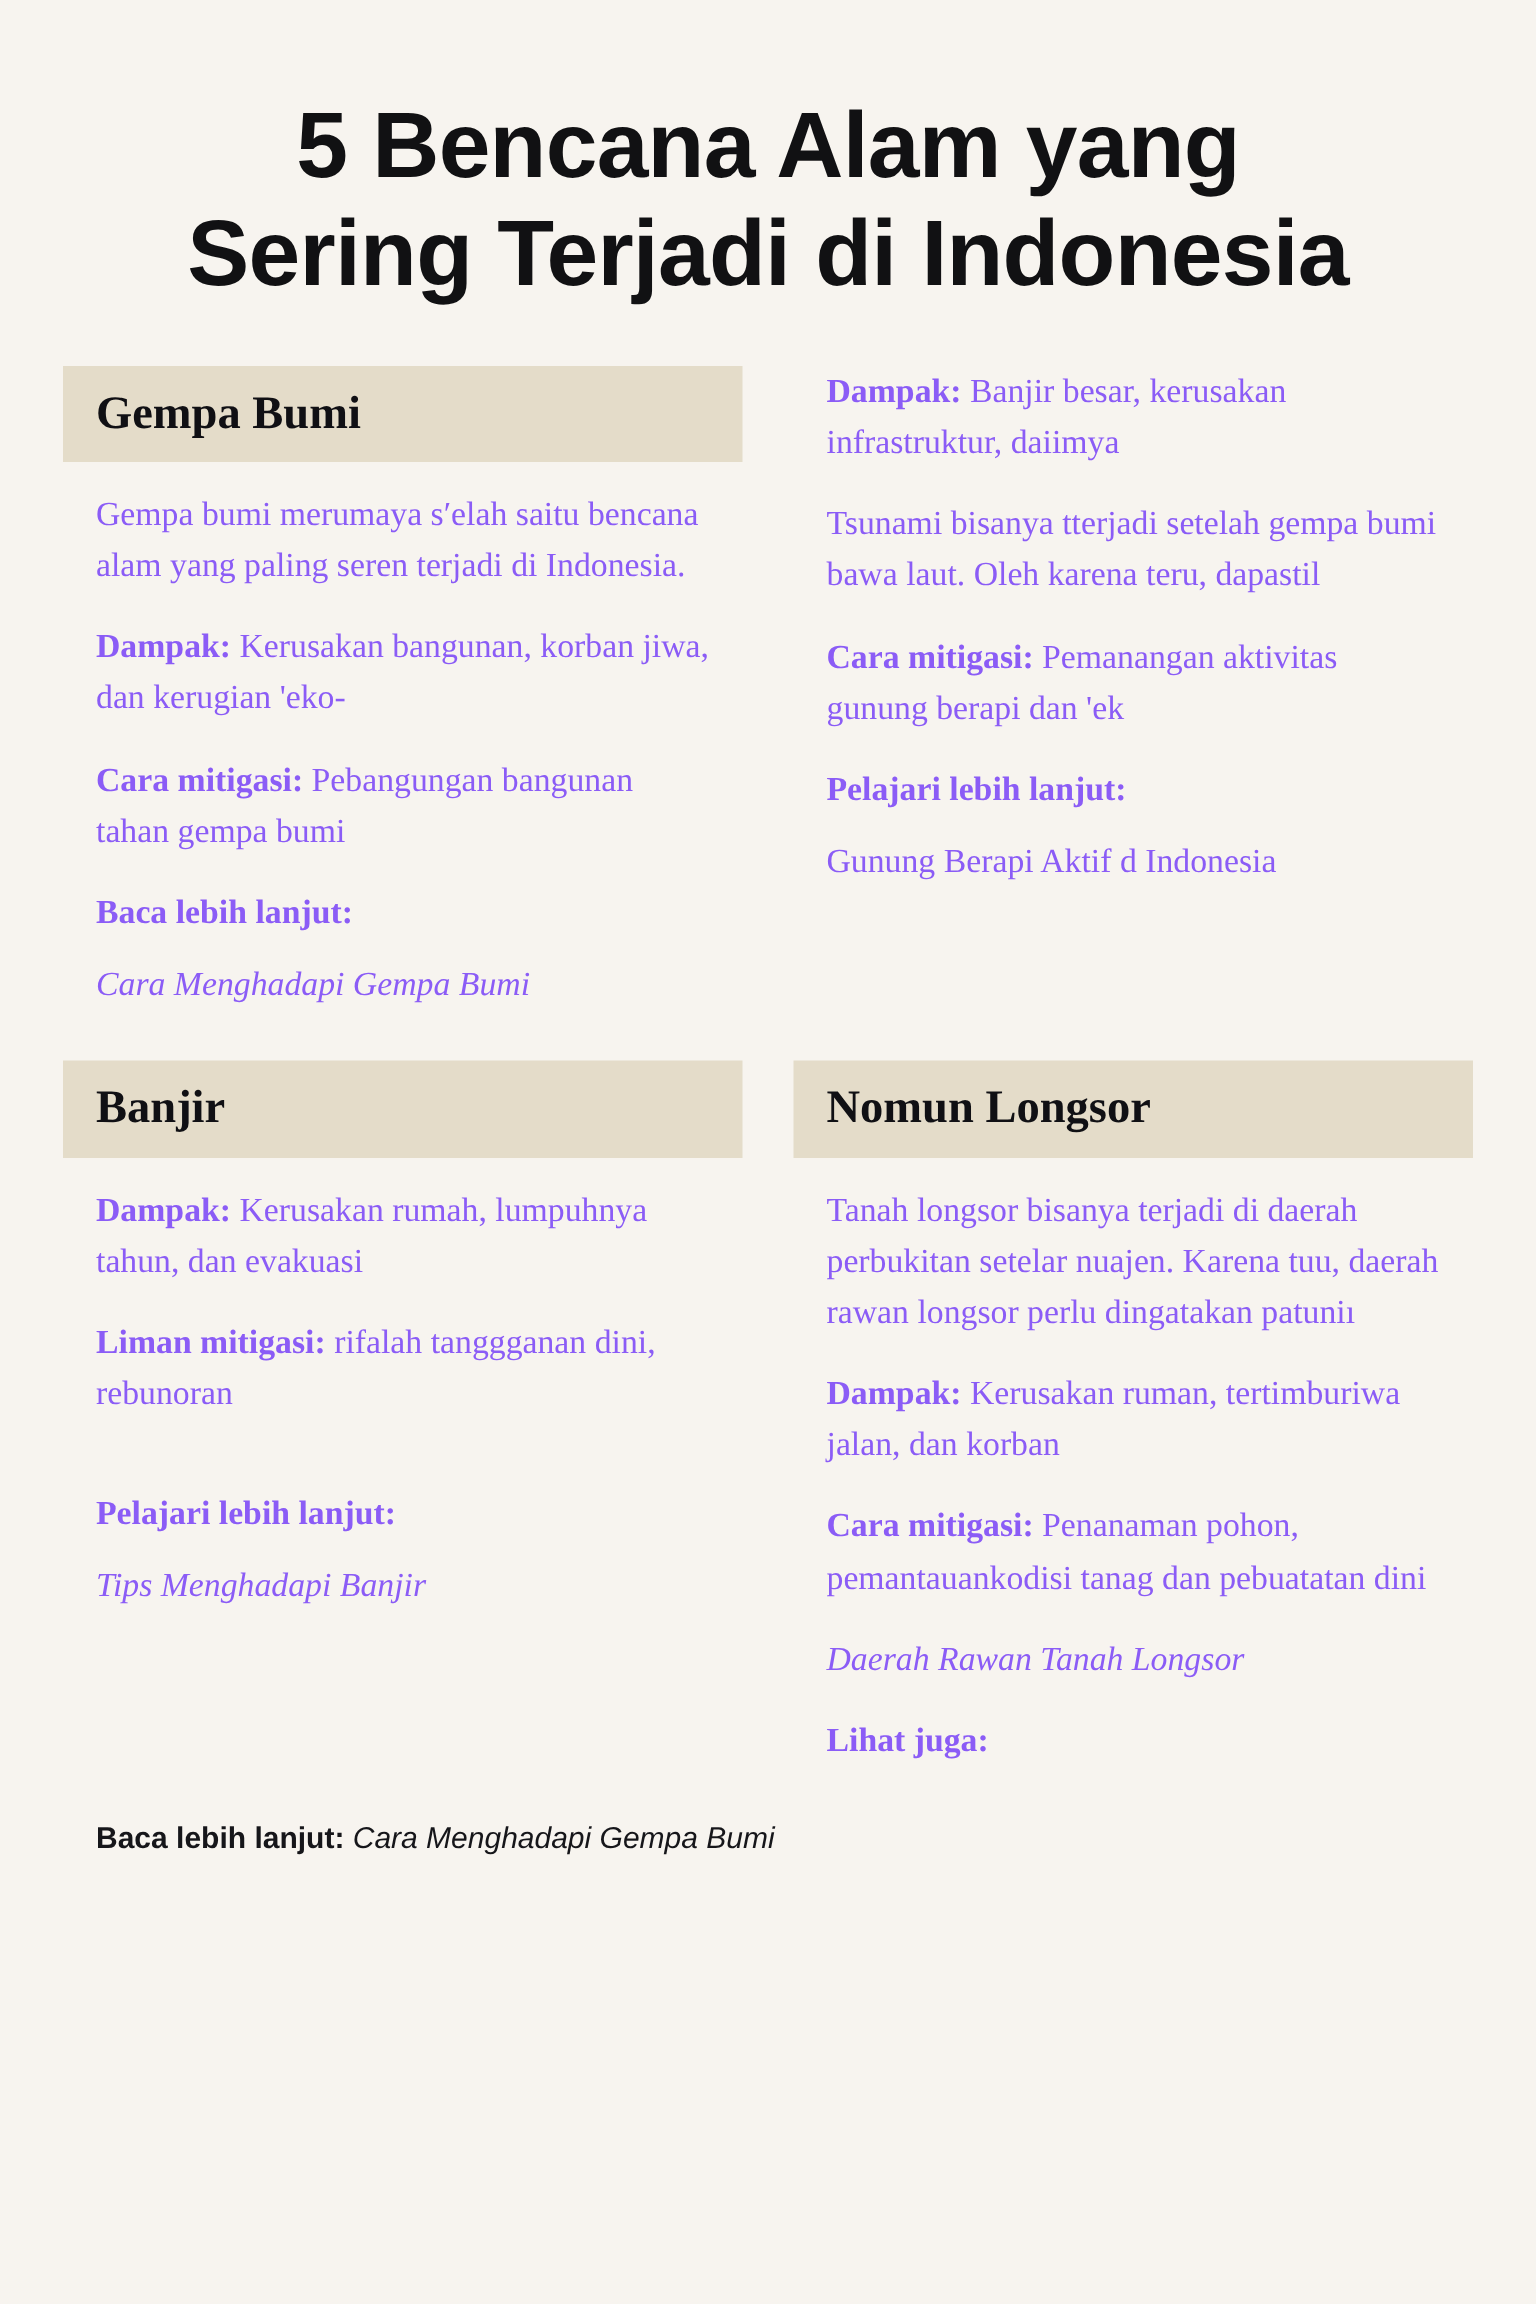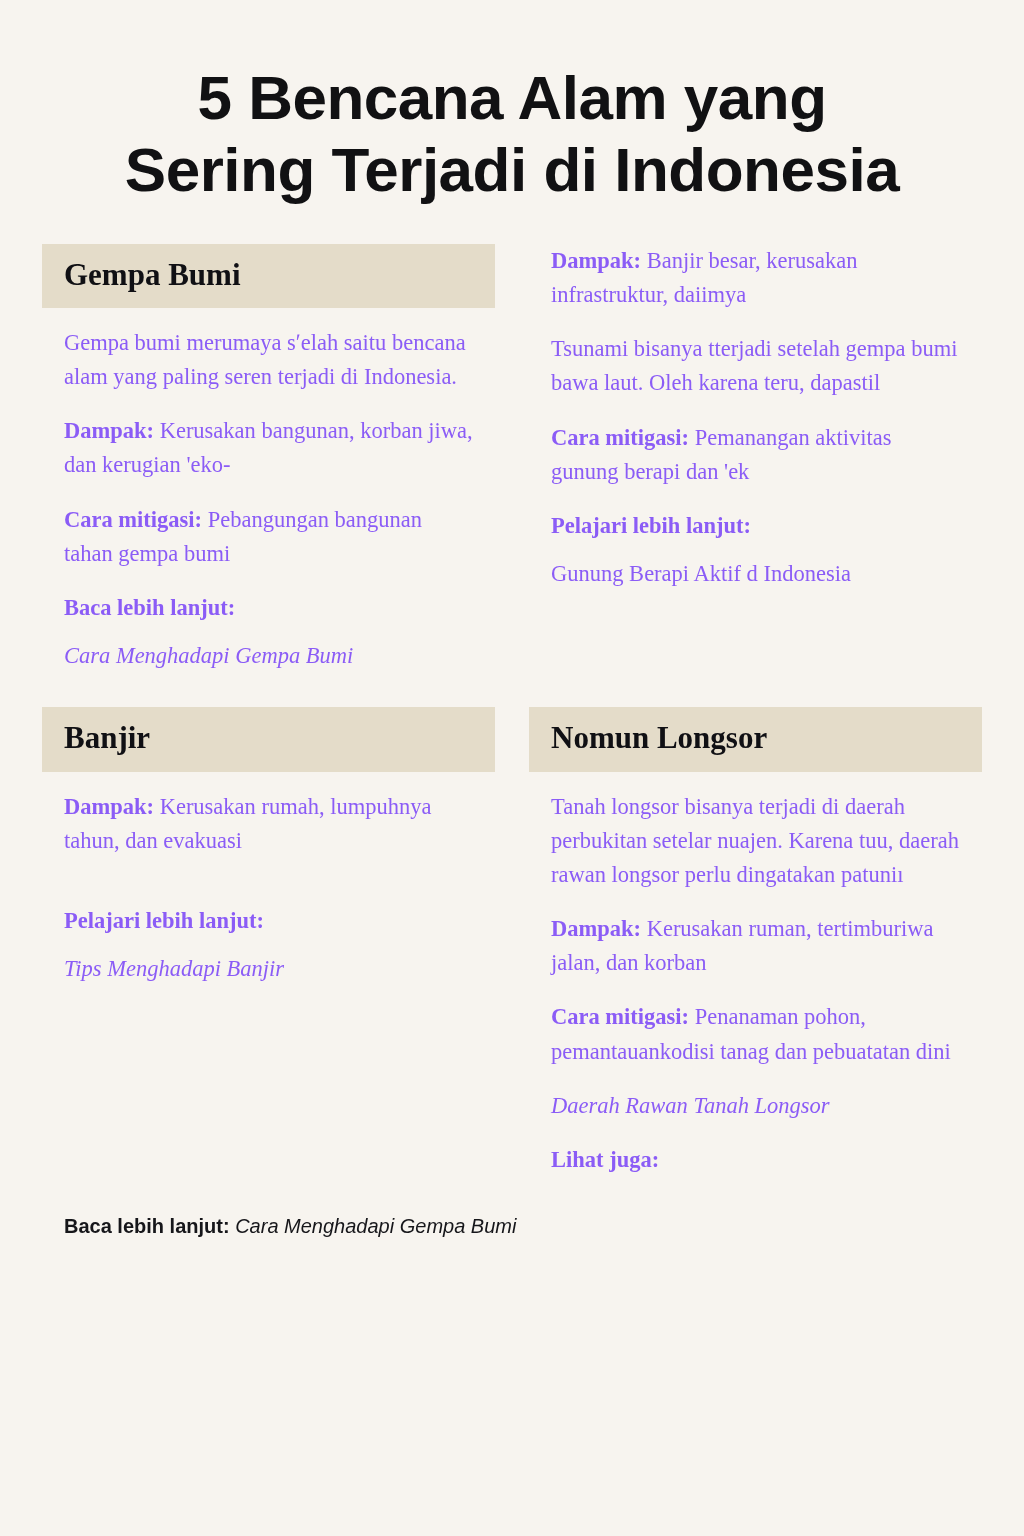--- a/index.html
+++ b/index.html
@@ -142,20 +142,23 @@
     </div>
 
     <div class="card row-second">
       <div class="card-head">
         <h2>Banjir</h2>
       </div>
       <div class="card-body">
         <p class="para">
           <b>Dampak:</b><span> Kerusakan rumah, lumpuhnya tahun, dan evakuasi</span>
         </p>
+        <p class="para">
+          <b>Liman mitigasi:</b><span> rifalah tanggganan dini, rebunoran</span>
+        </p>
         <div class="spacer-lg"></div>
         <p class="para block-gap-sm">
           <b>Pelajari lebih lanjut:</b>
         </p>
         <p class="para italic">Tips Menghadapi Banjir</p>
       </div>
     </div>
 
     <div class="card row-second">
       <div class="card-head">

